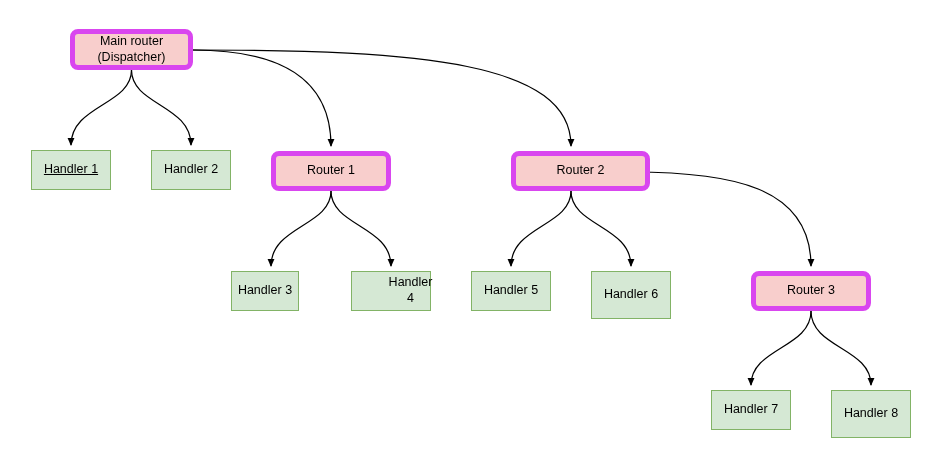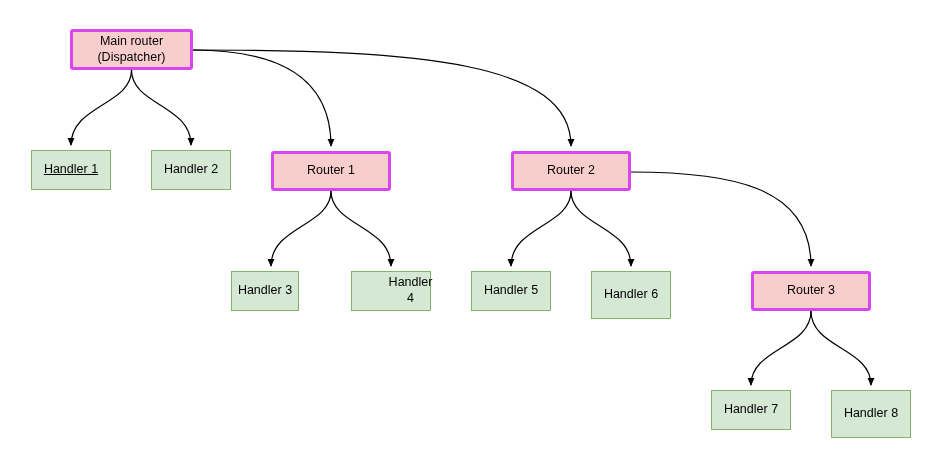--- a/index.html
+++ b/index.html
@@ -33,22 +33,22 @@
     justify-content: center;
     text-align: center;
     font-size: 12.5px;
     line-height: 1.25;
     color: #000000;
     white-space: pre-line;
     user-select: none;
   }
   .node-router {
     background: #f8cecc;
-    border: 3px solid #d946ef;
-    border-radius: 3px;
+    border: 5px solid #d946ef;
+    border-radius: 8px;
   }
   .node-handler {
     background: #d5e8d4;
     border: 1px solid #82b366;
     border-radius: 0;
   }
   .node-label {
     display: block;
     white-space: pre-line;
   }
@@ -85,21 +85,21 @@
   </div>
   <div class="node node-handler" style="left: 31px; top: 150px; width: 80px; height: 40px; text-decoration: underline;">
     <span class="node-label">Handler 1</span>
   </div>
   <div class="node node-handler" style="left: 151px; top: 150px; width: 80px; height: 40px;">
     <span class="node-label">Handler 2</span>
   </div>
   <div class="node node-router" style="left: 271px; top: 151px; width: 120px; height: 40px; align-items: center;">
     <span class="node-label">Router 1</span>
   </div>
-  <div class="node node-router" style="left: 511px; top: 151px; width: 120px; height: 40px;">
+  <div class="node node-router" style="left: 511px; top: 151px; width: 139px; height: 40px;">
     <span class="node-label">Router 2</span>
   </div>
   <div class="node node-handler" style="left: 231px; top: 271px; width: 68px; height: 40px;">
     <span class="node-label">Handler 3</span>
   </div>
   <div class="node node-handler" style="left: 351px; top: 271px; width: 80px; height: 40px; padding-left: 39px;">
     <span class="node-label">Handler 4</span>
   </div>
   <div class="node node-handler" style="left: 471px; top: 271px; width: 80px; height: 40px;">
     <span class="node-label">Handler 5</span>

